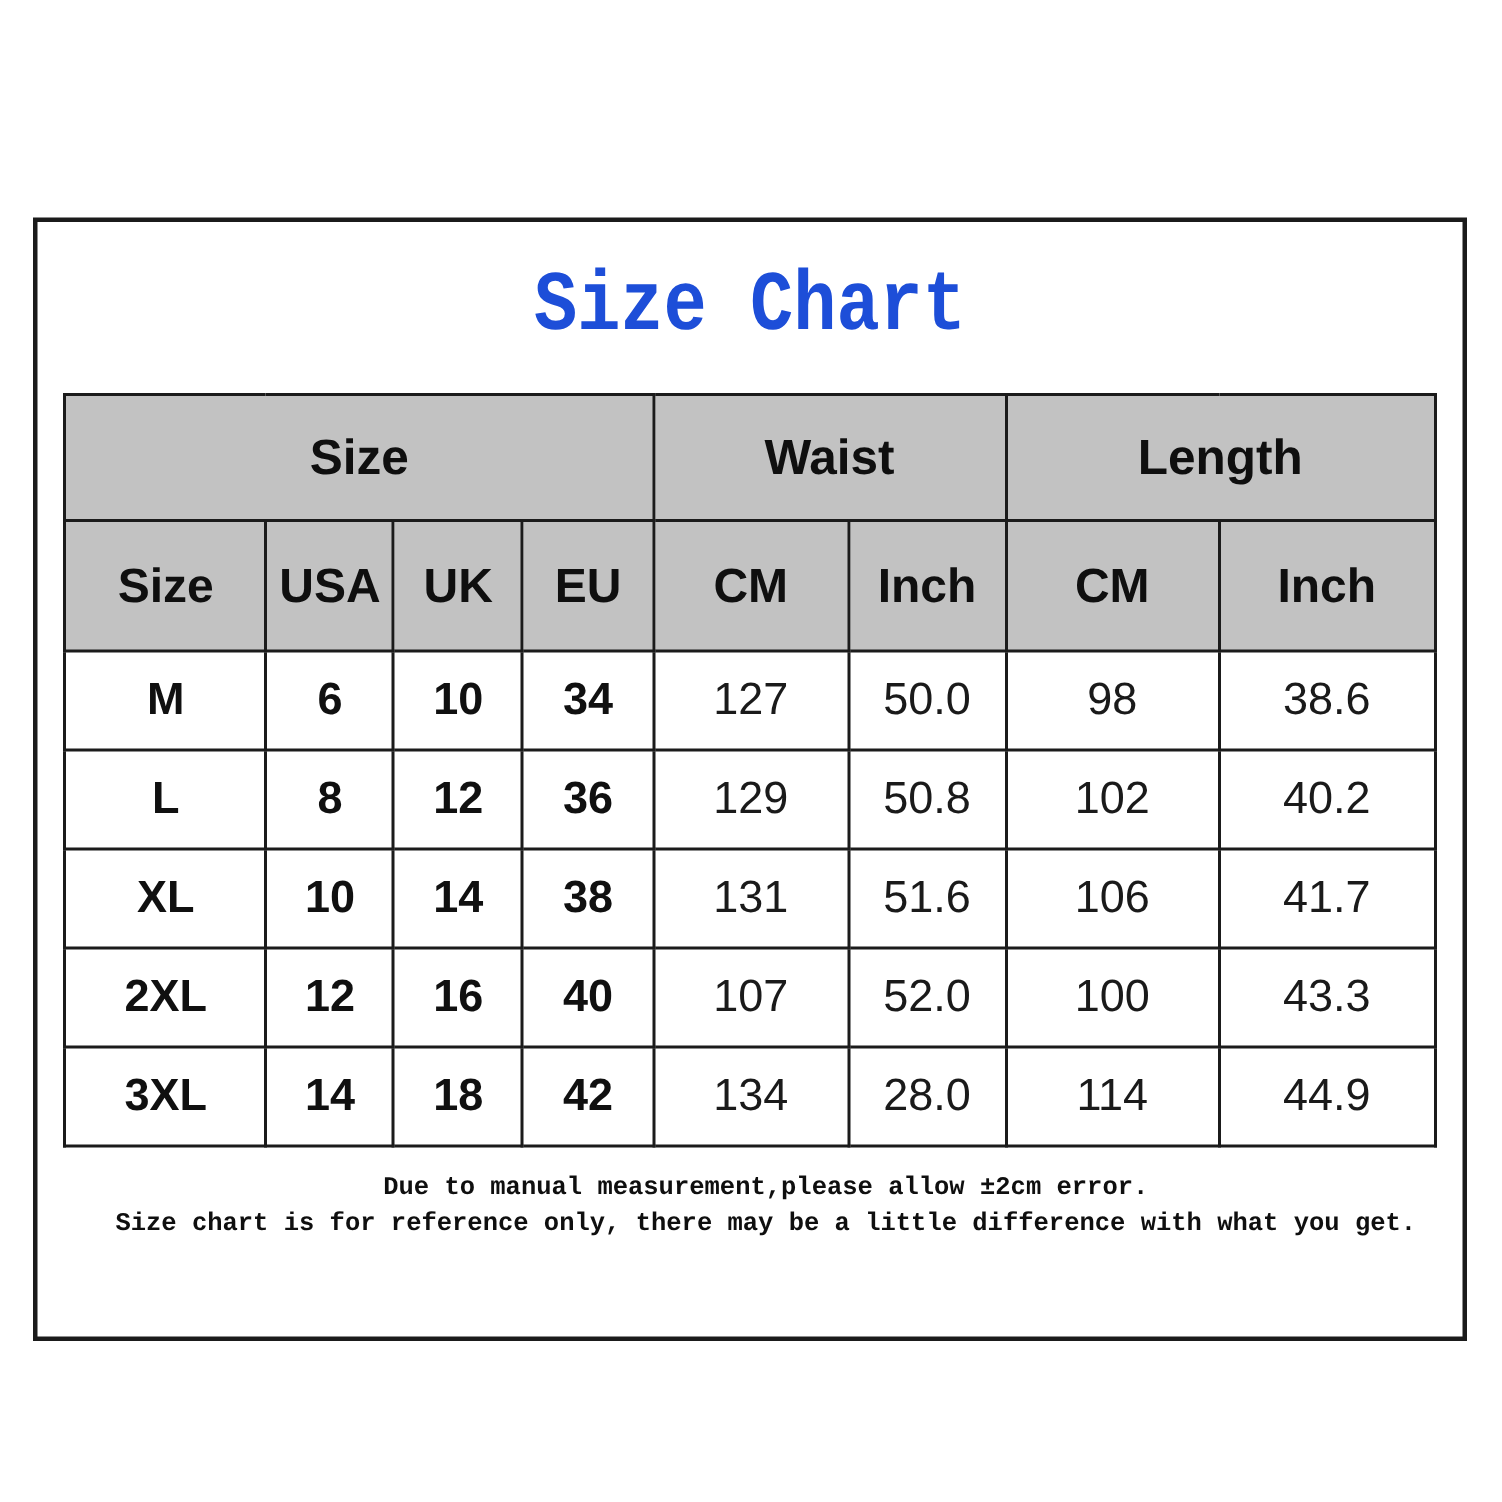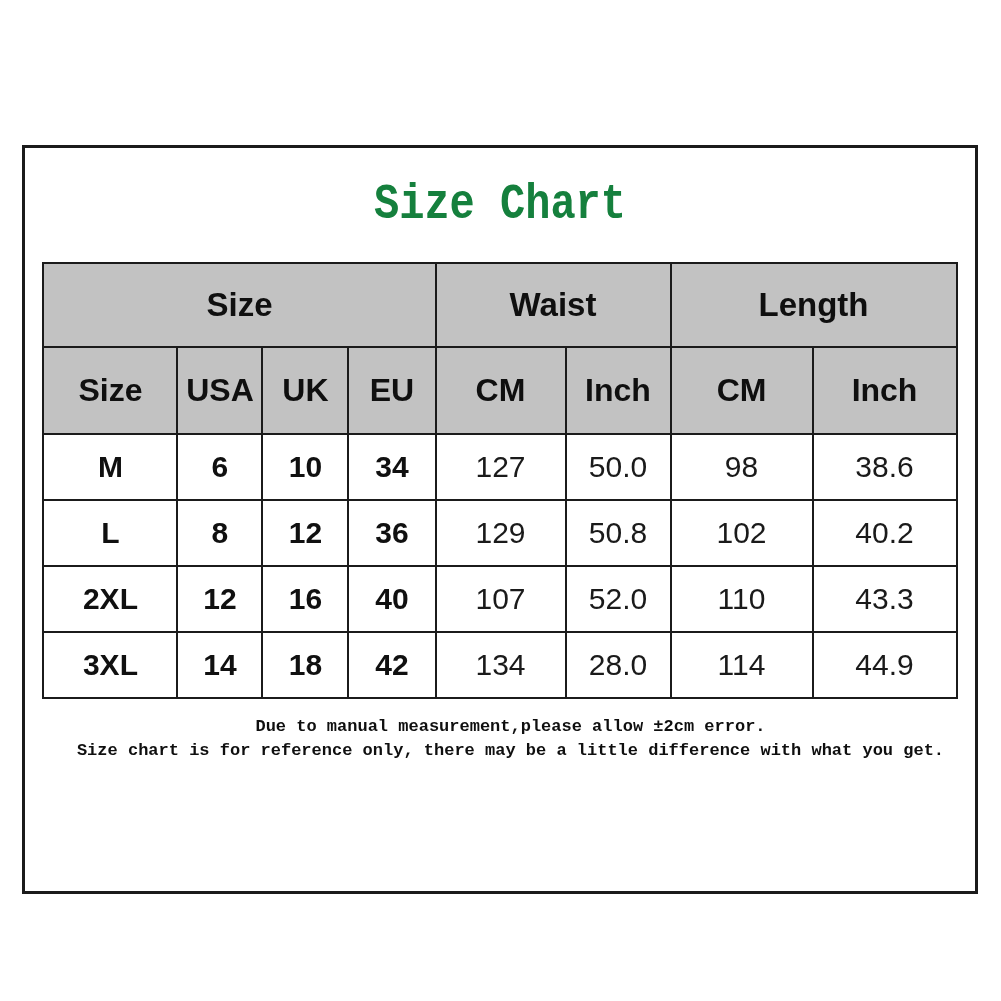--- a/index.html
+++ b/index.html
@@ -18,22 +18,22 @@
     border: 3px solid #1b1b1b;
     background: #ffffff;
   }
   .title {
     margin-top: 24px;
     height: 66px;
     line-height: 66px;
     text-align: center;
     font-family: "Liberation Mono", "DejaVu Sans Mono", monospace;
     font-weight: bold;
-    font-size: 42px;
-    color: #15803d;
+    font-size: 48px;
+    color: #1d4ed8;
     white-space: nowrap;
   }
   .title-inner {
     display: inline-block;
     transform: scaleY(1.18);
     transform-origin: center;
   }
   table.size-table {
     border-collapse: collapse;
     table-layout: fixed;
@@ -121,27 +121,37 @@
           <td class="size-col">L</td>
           <td class="size-col">8</td>
           <td class="size-col">12</td>
           <td class="size-col">36</td>
           <td>129</td>
           <td>50.8</td>
           <td>102</td>
           <td>40.2</td>
         </tr>
         <tr>
+          <td class="size-col">XL</td>
+          <td class="size-col">10</td>
+          <td class="size-col">14</td>
+          <td class="size-col">38</td>
+          <td>131</td>
+          <td>51.6</td>
+          <td>106</td>
+          <td>41.7</td>
+        </tr>
+        <tr>
           <td class="size-col">2XL</td>
           <td class="size-col">12</td>
           <td class="size-col">16</td>
           <td class="size-col">40</td>
           <td>107</td>
           <td>52.0</td>
-          <td>110</td>
+          <td>100</td>
           <td>43.3</td>
         </tr>
         <tr>
           <td class="size-col">3XL</td>
           <td class="size-col">14</td>
           <td class="size-col">18</td>
           <td class="size-col">42</td>
           <td>134</td>
           <td>28.0</td>
           <td>114</td>

